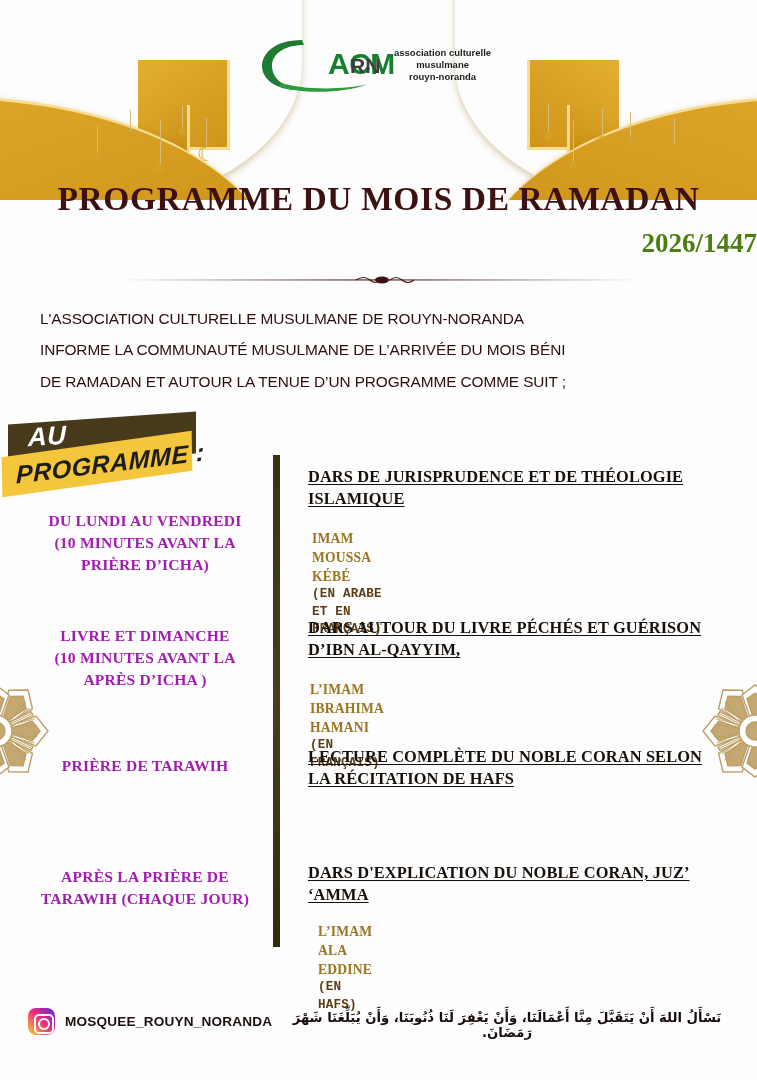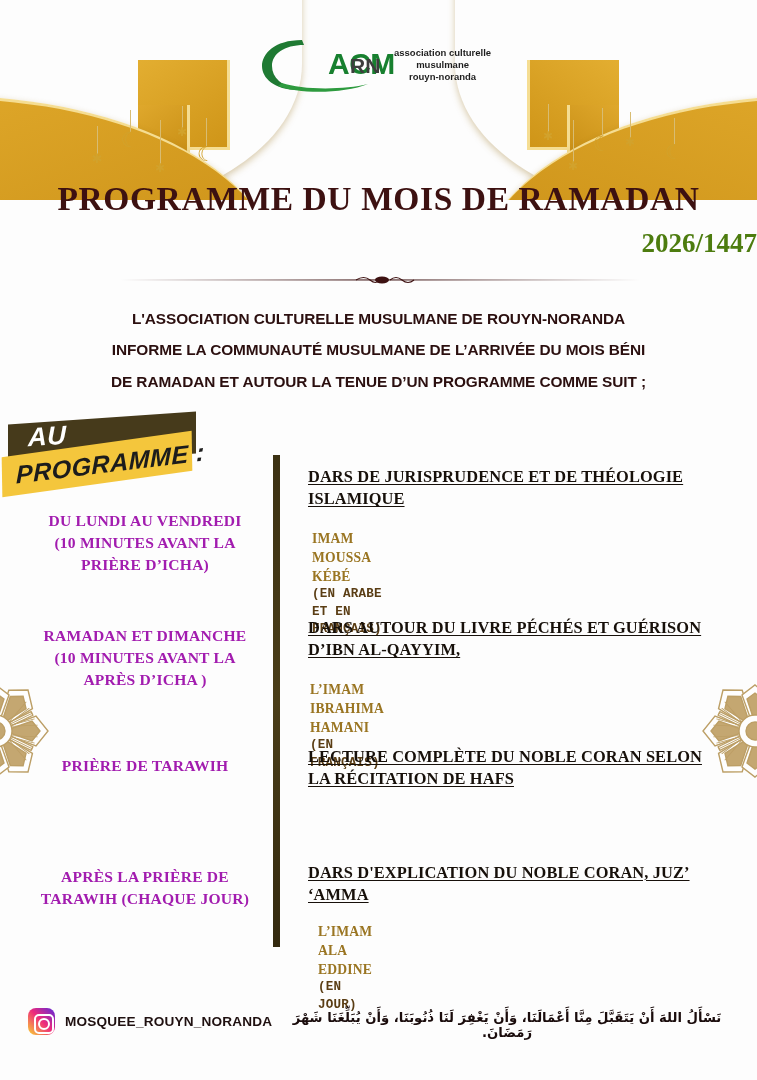--- a/index.html
+++ b/index.html
@@ -152,23 +152,23 @@
   }
 
   .divider {
     position: absolute; left: 120px; top: 272px;
     width: 520px; height: 12px;
   }
 
   
   .intro {
     position: absolute; left: 40px; right: 40px; top: 303px;
-    text-align: center;
+    text-align: left;
     font-family: "Liberation Sans", sans-serif;
-    font-weight: bold;
+    font-weight: normal;
     font-size: 15.4px;
     line-height: 2.04;
     color: #2b0f0f;
     letter-spacing: -.1px;
   }
 
   
   .banner { position: absolute; left: 0; top: 418px; width: 300px; height: 70px; z-index: 5; }
   .banner-dark {
     position: absolute; left: 8px; top: 0;
@@ -500,21 +500,21 @@
     </div>
     <div class="imam" style="left:312px;top:529px;">
       <span>IMAM MOUSSA KÉBÉ</span>
       <span class="lang">(EN ARABE ET EN FRANÇAIS)</span>
     </div>
 
   </div>
 
   <div class="row">
     <div class="when" style="top:625px;">
-      <div>RAMADAN ET DIMANCHE</div>
+      <div>LIVRE ET DIMANCHE</div>
       <div>(10 MINUTES AVANT LA</div>
       <div>APRÈS D’ICHA )</div>
     </div>
     <div class="what" style="top:617px;">
       <div class="what-title">
         <span>DARS AUTOUR DU LIVRE PÉCHÉS ET GUÉRISON</span><br>
         <span>D’IBN AL-QAYYIM,</span>
       </div>
     </div>
     <div class="imam" style="left:310px;top:680px;">
@@ -550,21 +550,21 @@
       <div></div>
     </div>
     <div class="what" style="top:862px;">
       <div class="what-title">
         <span>DARS D'EXPLICATION DU NOBLE CORAN, JUZ’</span><br>
         <span>‘AMMA</span>
       </div>
     </div>
     <div class="imam" style="left:318px;top:922px;">
       <span>L’IMAM ALA EDDINE</span>
-      <span class="lang">(EN JOUR)</span>
+      <span class="lang">(EN HAFS)</span>
     </div>
 
   </div>
 
   <div class="footer-ig">
     <div class="ig-icon">
         <span class="ig-dot"></span>
       </div>
     <div class="ig-handle">MOSQUEE_ROUYN_NORANDA</div>
   </div>

